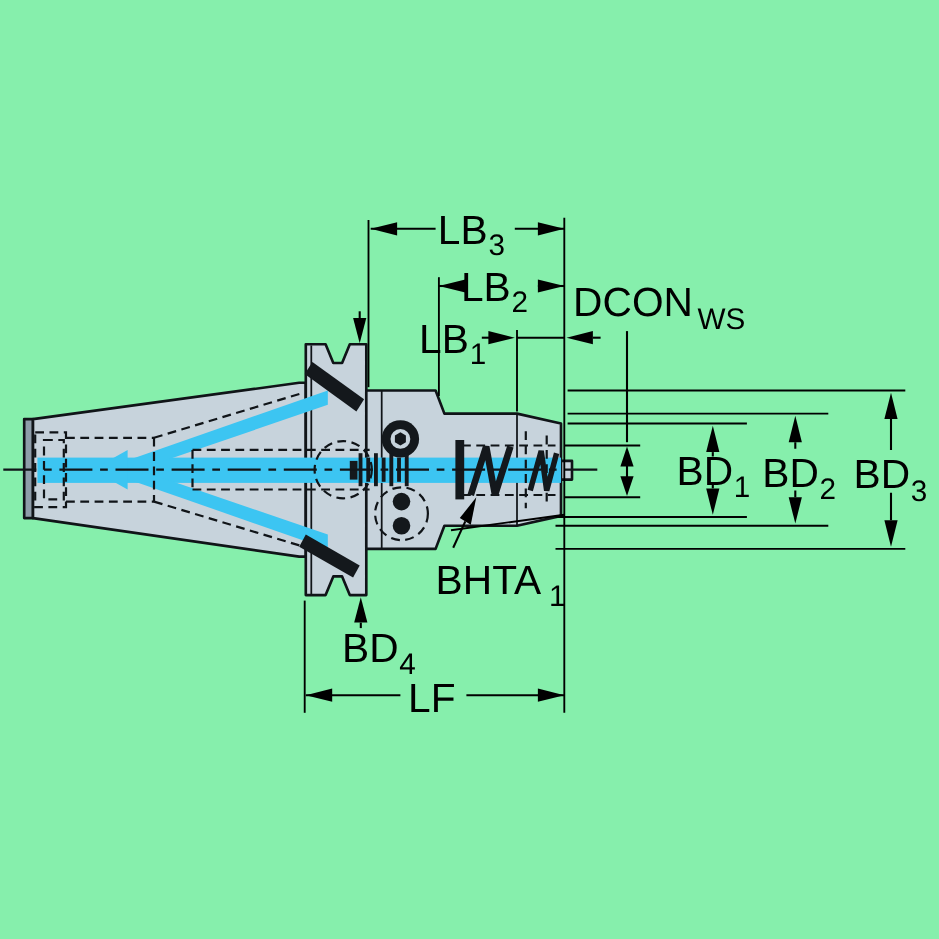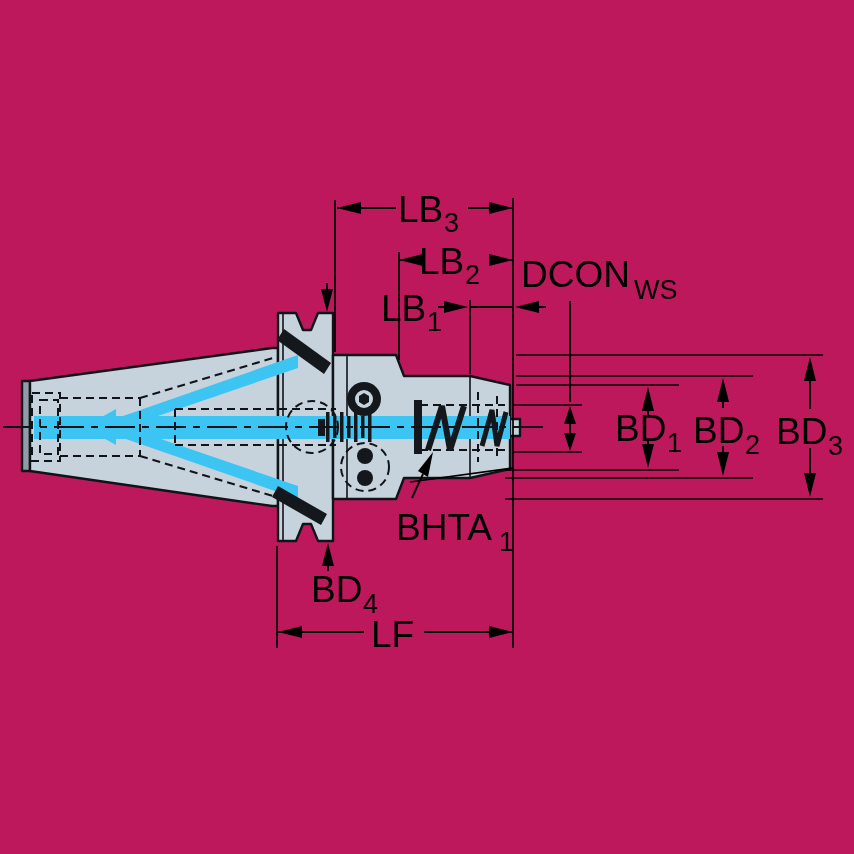--- a/index.html
+++ b/index.html
@@ -1,16 +1,16 @@
 <!DOCTYPE html>
 <html><head>
 <meta charset="utf-8">
 <style>
   html,body{margin:0;padding:0;background:#ffffff;}
-  .stage{position:relative;width:854px;height:854px;background:#be185d;overflow:hidden;}
+  .stage{position:relative;width:854px;height:854px;background:#86efac;overflow:hidden;}
   svg{display:block;}
   text{font-family:"Liberation Sans","DejaVu Sans",sans-serif;fill:#000;}
   .lbl{font-size:37px;letter-spacing:0px;}
   .sub{font-size:27px;}
   .outline{stroke:#101418;stroke-width:2.4;stroke-linejoin:round;}
   .thin{stroke:#101418;stroke-width:1.6;fill:none;}
   .dim{stroke:#000;stroke-width:1.9;fill:none;}
   .ext{stroke:#000;stroke-width:1.7;fill:none;}
   .dash{stroke:#101418;stroke-width:2;fill:none;stroke-dasharray:8 5;}
   .arrow{fill:#000;stroke:none;}

